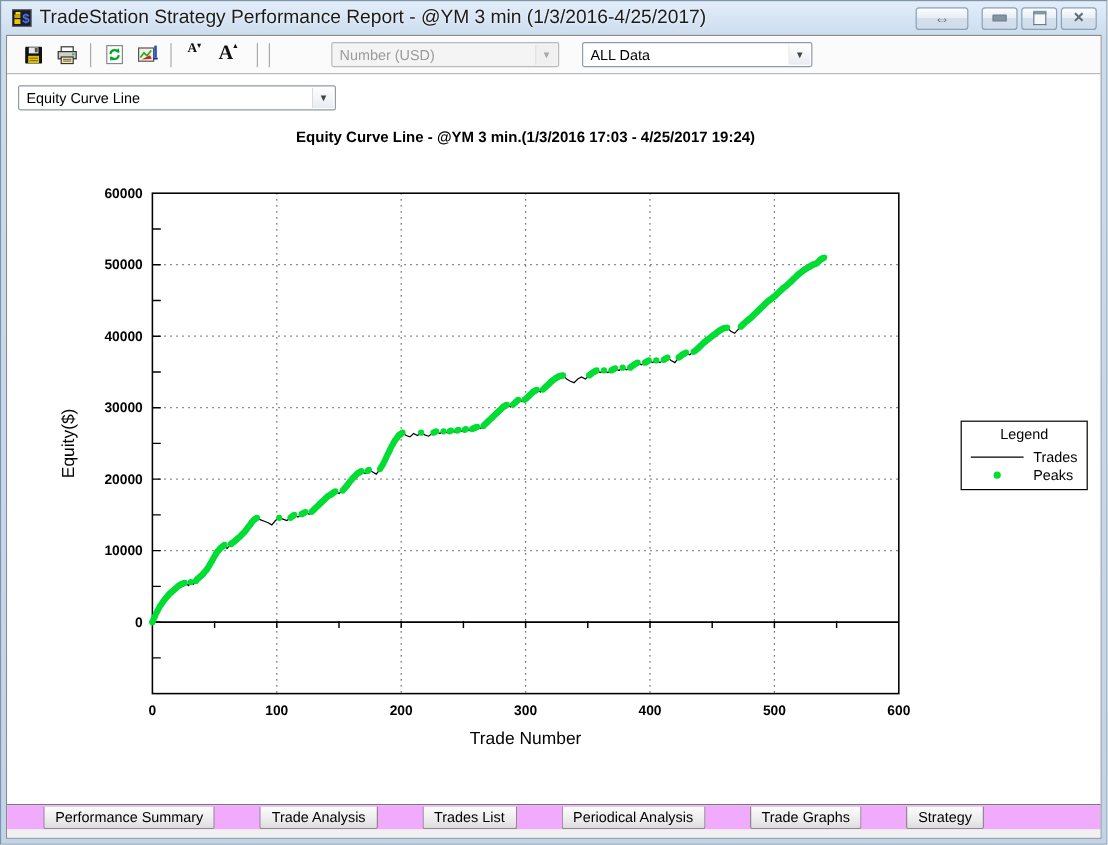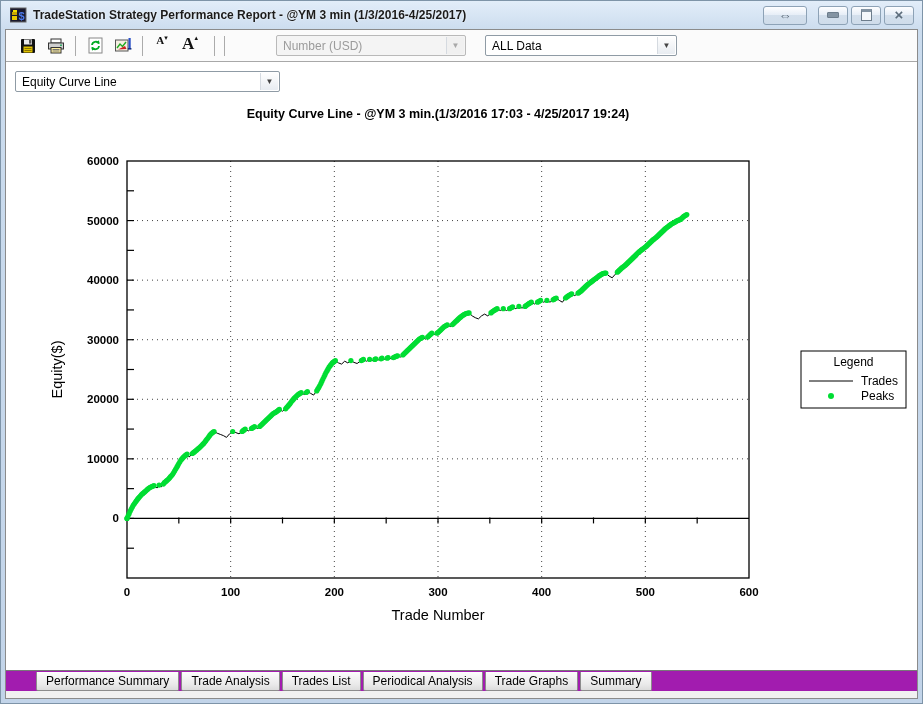--- a/index.html
+++ b/index.html
@@ -3,22 +3,22 @@
 <meta charset="utf-8">
 <style>
   html,body{margin:0;padding:0;width:923px;height:704px;overflow:hidden;
     font-family:"Liberation Sans",sans-serif;-webkit-font-smoothing:antialiased;}
   .window{width:923px;height:704px;box-sizing:border-box;display:flex;flex-direction:column;
     border:1px solid #7e94a8;background:linear-gradient(180deg,#e2edf9 0,#cbdcee 30px,#c2d4e9 100%);
     padding:0 4px 4px 4px;}
   
   .titlebar{height:28px;display:flex;align-items:center;padding:0 4px 0 5px;flex:none;}
   .app-icon{width:17px;height:16px;flex:none;margin-right:6px;display:inline-block;}
-  .title-text{font-size:12px;color:#1b1b1b;text-shadow:0 0 2px #fff;white-space:nowrap;
-    font-weight:bold;flex:1 1 auto;overflow:hidden;}
+  .title-text{font-size:16px;color:#1b1b1b;text-shadow:0 0 2px #fff;white-space:nowrap;
+    font-weight:normal;flex:1 1 auto;overflow:hidden;}
   .win-buttons{display:flex;align-items:center;gap:3px;flex:none;}
   .winbtn{box-sizing:border-box;height:19px;border:1px solid #8da2b6;border-radius:3px;
     background:linear-gradient(#fefeff,#e7eef7 45%,#d3dfec 50%,#cfdcea);
     display:flex;align-items:center;justify-content:center;
     color:#53616f;font-size:12px;line-height:1;padding:0;cursor:default;}
   .winbtn.resize{width:44px;margin-right:8px;font-size:13px;font-weight:bold;}
   .winbtn.small{width:30px;}
   .glyph-minimize{display:inline-block;width:10px;height:4px;background:#8494a3;border:1px solid #6d7d8c;border-radius:1px;}
   .glyph-restore{display:inline-block;width:9px;height:8px;border:1px solid #6d7d8c;border-top:3px solid #8494a3;background:#f5f8fb;}
   .glyph-close{font-size:15px;font-weight:bold;color:#5d6d7c;margin-top:-2px;}
@@ -45,22 +45,22 @@
   .combo.disabled{background:#f4f4f4;color:#9b9b9b;border-color:#b9b9b9;}
   .combo.disabled .arrow{color:#a8a8a8;background:#f0f0f0;}
   .combo-account{width:190px;margin-left:46px;}
   .combo-data{width:192px;margin-left:19px;}
   
   .content{flex:1 1 auto;position:relative;background:#fff;min-height:0;}
   .graph-selector{position:absolute;left:9px;top:9px;width:265px;z-index:2;text-align:center;}
   #chart-svg{position:absolute;left:0;top:0;}
   
   .tabrule{height:0;border-top:1px solid #787878;flex:none;}
-  .tabbar{height:20px;flex:none;background:#a21caf;display:flex;align-items:flex-end;
-    padding-left:30px;position:relative;}
+  .tabbar{height:20px;flex:none;background:#f0abfc;display:flex;align-items:flex-end;
+    padding-left:30px;position:relative;gap:35px;}
   .tab{box-sizing:border-box;height:19px;padding:0 9px;font-size:12px;color:#000;
     display:flex;align-items:center;background:linear-gradient(#fdfdfd,#e9e9e9 70%,#dcdcdc);
     border:1px solid #8c8c8c;border-top:none;border-radius:0 0 2px 2px;margin-right:2px;
     white-space:nowrap;cursor:default;}
   .tab.active{background:#fff;height:21px;border-color:#7d7d7d;position:relative;
     margin-left:-1px;padding:0 12px;z-index:3;margin-top:-1px;border-top:1px solid #fff;}
   .statusstrip{height:7px;flex:none;background:#f1f1f1;}
 </style>
 </head>
 <body>
@@ -568,18 +568,18 @@
         </svg>
     </div>
 
     <div class="tabrule"></div>
     <div class="tabbar">
       <div class="tab">Performance Summary</div>
       <div class="tab">Trade Analysis</div>
       <div class="tab">Trades List</div>
       <div class="tab">Periodical Analysis</div>
       <div class="tab">Trade Graphs</div>
-      <div class="tab">Summary</div>
+      <div class="tab">Strategy</div>
     </div>
     <div class="statusstrip"></div>
 
   </div>
 </div>
 
 </body></html>

